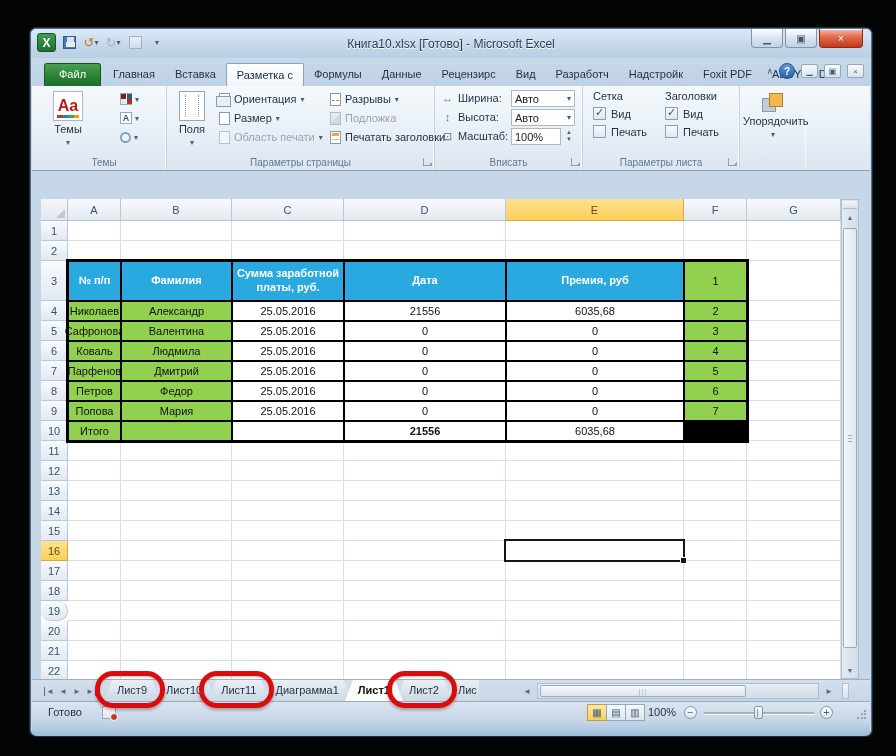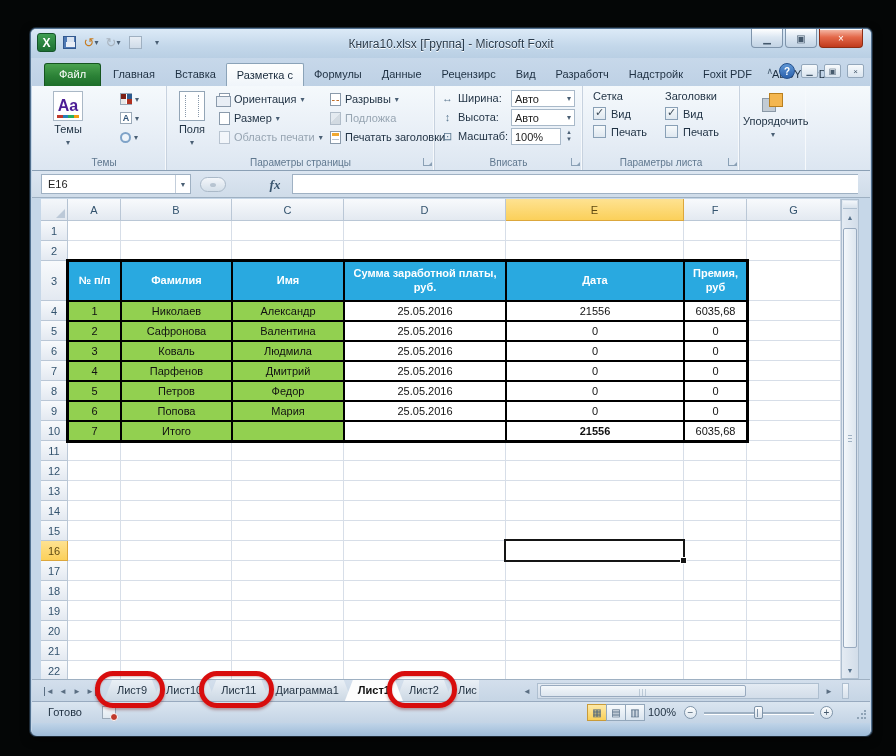--- a/index.html
+++ b/index.html
@@ -50,21 +50,21 @@
   
   .ribbon{position:absolute;left:1px;top:57px;right:1px;height:85px;
     background:linear-gradient(#f5f9fc,#e7eef6 60%,#dce6f1);border-bottom:1px solid #8ba0b5;}
   .rgroup{position:absolute;top:0;height:84px;border-right:1px solid #c7d2df;box-shadow:inset -1px 0 0 #f6f9fc;}
   .glabel{position:absolute;bottom:2px;left:0;right:0;text-align:center;font-size:10px;color:#60788f;}
   .launcher{position:absolute;right:3px;bottom:4px;width:8px;height:8px;border-left:1px solid #8aa0b5;border-bottom:1px solid #8aa0b5;}
   .launcher::after{content:'';position:absolute;right:-1px;bottom:-1px;border-left:4px solid transparent;border-top:4px solid transparent;border-bottom:4px solid #8aa0b5;}
   .bigbtn{position:absolute;top:2px;height:64px;border:1px solid transparent;border-radius:3px;text-align:center;font-size:11px;color:#1e3042;}
   .bigbtn .cap{margin-top:2px;line-height:12px;}
   .dd{font-size:8px;color:#4a5f74;}
-  .aa-ic{width:30px;height:30px;margin:2px auto 0;background:#fff;border:1px solid #aab8c6;font-size:16px;font-weight:bold;color:#4c1d95;
+  .aa-ic{width:30px;height:30px;margin:2px auto 0;background:#fff;border:1px solid #aab8c6;font-size:16px;font-weight:bold;color:#b91c1c;
     display:flex;align-items:center;justify-content:center;position:relative;}
   .aa-ic::after{content:'';position:absolute;bottom:2px;left:3px;right:3px;height:3px;
     background:linear-gradient(90deg,#c0392b 25%,#2980b9 25% 50%,#27ae60 50% 75%,#f39c12 75%);}
   .fields-ic{width:26px;height:30px;margin:2px auto 0;background:#fff;border:1px solid #93a5b6;position:relative;}
   .fields-ic::before{content:'';position:absolute;left:5px;top:3px;bottom:3px;border-left:1px dotted #8a9aab;}
   .fields-ic::after{content:'';position:absolute;right:5px;top:3px;bottom:3px;border-left:1px dotted #8a9aab;}
   .sbtn{position:absolute;display:flex;align-items:center;gap:3px;height:16px;font-size:11px;color:#1e3042;}
   .colors-ic{width:12px;height:12px;position:relative;background:#fff;border:1px solid #9aa9b8;}
   .colors-ic::before{content:'';position:absolute;left:0;top:0;width:5px;height:5px;background:#7d1f14;box-shadow:6px 0 0 #2c5b8f;}
   .colors-ic::after{content:'';position:absolute;left:0;bottom:0;width:5px;height:5px;background:#e8e8e8;box-shadow:6px 0 0 #b03020;}
@@ -200,21 +200,21 @@
         </span>
       <span class="qbtn redo">
           <span>↻</span>
           <span class="qdd">▾</span>
         </span>
       <span class="qbtn">
           <span class="gridtool"></span>
         </span>
       <span class="qbtn qdd">▾</span>
     </div>
-    <div class="title">Книга10.xlsx  [Группа]  -  Microsoft Foxit</div>
+    <div class="title">Книга10.xlsx  [Готово]  -  Microsoft Excel</div>
     <div class="winbtns">
       <span class="wbtn">▁</span>
       <span class="wbtn">▣</span>
       <span class="wbtn close">×</span>
     </div>
   </div>
 
   <div class="tabrow">
     <div class="filetab">Файл</div>
     <div id="ribbon-tabs">
@@ -358,35 +358,25 @@
     </div>
 
     <div class="rgroup" style="left:708px;width:66px;border-right:none;">
       <div class="bigbtn" style="left:2px;width:62px;">
         <div class="arrange-ic"></div>
         <div class="cap"><span>Упорядочить</span><br><span class="dd">▾</span></div>
       </div>
     </div>
   </div>
 
-  <div class="fbar">
-    <div class="namebox">
-      <span>E16</span>
-      <span class="nb-dd">▼</span>
-    </div>
-    <div class="pillbtn"></div>
-    <div class="fxbtn">fx</div>
-    <div class="finput"></div>
-  </div>
 
   <div id="grid-layer">
     <div id="xl-table" style="grid-template-columns: 53px 111px 112px 162px 178px 63px;">
         <div class="thc">№ п/п</div>
         <div class="thc">Фамилия</div>
-        <div class="thc">Имя</div>
         <div class="thc">Сумма заработной платы, руб.</div>
         <div class="thc">Дата</div>
         <div class="thc">Премия, руб</div>
         <div class="tdc green">1</div>
         <div class="tdc green">Николаев</div>
         <div class="tdc green">Александр</div>
         <div class="tdc white">25.05.2016</div>
         <div class="tdc white">21556</div>
         <div class="tdc white">6035,68</div>
         <div class="tdc green">2</div>
@@ -471,21 +461,21 @@
       <div class="rowh" style="left: 0px; top: 302px; width: 27px; height: 20px;">14</div>
       <div class="hline" style="left: 27px; top: 321px; width: 773px; height: 1px;"></div>
       <div class="rowh" style="left: 0px; top: 322px; width: 27px; height: 20px;">15</div>
       <div class="hline" style="left: 27px; top: 341px; width: 773px; height: 1px;"></div>
       <div class="rowh sel" style="left: 0px; top: 342px; width: 27px; height: 20px;">16</div>
       <div class="hline" style="left: 27px; top: 361px; width: 773px; height: 1px;"></div>
       <div class="rowh" style="left: 0px; top: 362px; width: 27px; height: 20px;">17</div>
       <div class="hline" style="left: 27px; top: 381px; width: 773px; height: 1px;"></div>
       <div class="rowh" style="left: 0px; top: 382px; width: 27px; height: 20px;">18</div>
       <div class="hline" style="left: 27px; top: 401px; width: 773px; height: 1px;"></div>
-      <div class="rowh" style="left: 0px; top: 402px; width: 27px; height: 20px;">19</div>
+      <div class="rowh" style="left: 0px; top: 402px; width: 27px; height: 20px; border-radius: 10px;">19</div>
       <div class="hline" style="left: 27px; top: 421px; width: 773px; height: 1px;"></div>
       <div class="rowh" style="left: 0px; top: 422px; width: 27px; height: 20px;">20</div>
       <div class="hline" style="left: 27px; top: 441px; width: 773px; height: 1px;"></div>
       <div class="rowh" style="left: 0px; top: 442px; width: 27px; height: 20px;">21</div>
       <div class="hline" style="left: 27px; top: 461px; width: 773px; height: 1px;"></div>
       <div class="rowh" style="left: 0px; top: 462px; width: 27px; height: 20px;">22</div>
     </div>
 
   <div id="vscroll">
     <div class="vsplit"></div>

